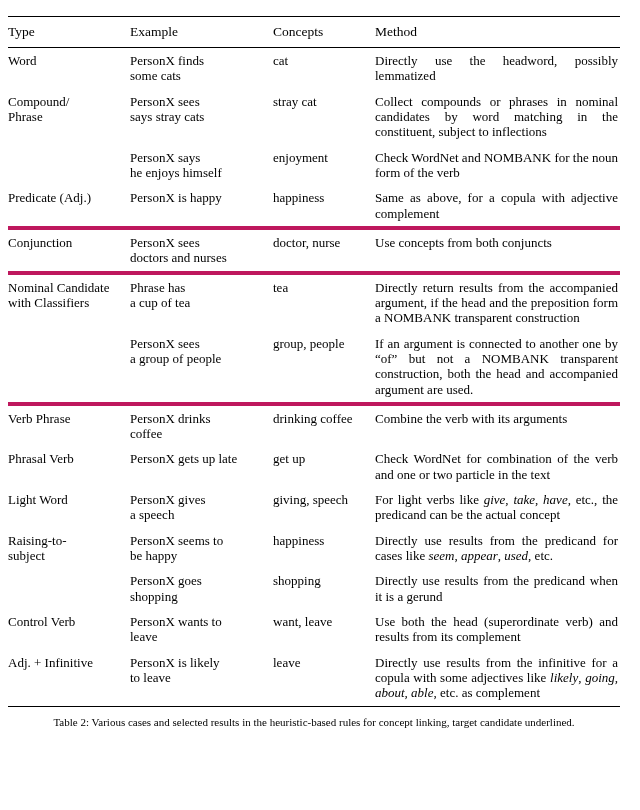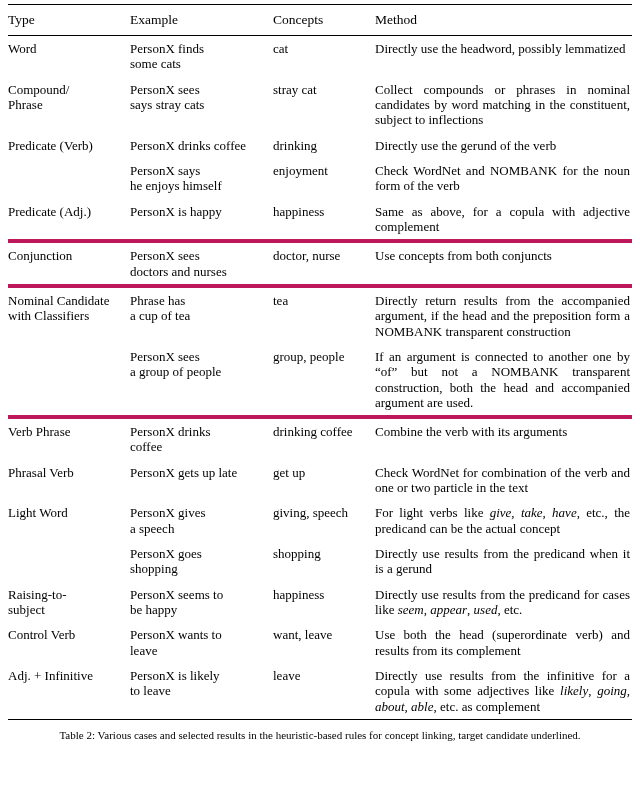--- a/index.html
+++ b/index.html
@@ -1,21 +1,21 @@
 <!DOCTYPE html>
 <html><head>
 <meta charset="utf-8">
 <style>
   html, body { margin: 0; padding: 0; background: #ffffff; }
   body {
     width: 640px; height: 810px; overflow: hidden;
     font-family: "Liberation Serif", serif;
     color: #000;
   }
-  .page { padding: 4px 8px 0 8px; box-sizing: border-box; }
+  .page { padding: 4px 20px 0 8px; box-sizing: border-box; margin-top: 12px; }
   table.paper-table {
     width: 100%;
     border-collapse: collapse;
     table-layout: fixed;
     border-top: 1.6px solid #000;
     border-bottom: 1.6px solid #000;
     font-size: 13px;
     line-height: 1.18;
   }
   col.c-type { width: 122px; }
@@ -75,26 +75,20 @@
         </tr>
         <tr>
           <td class="col-type">Compound/
 Phrase</td>
           <td class="col-example"><span>PersonX sees
 </span><span class="u">says stray cats</span></td>
           <td class="col-concepts">stray cat</td>
           <td class="col-method"><span>Collect compounds or phrases in nominal candidates by word matching in the constituent, subject to inflections</span></td>
         </tr>
         <tr>
-          <td class="col-type">Predicate (Verb)</td>
-          <td class="col-example"><span class="u">PersonX drinks coffee</span></td>
-          <td class="col-concepts">drinking</td>
-          <td class="col-method"><span>Directly use the gerund of the verb</span></td>
-        </tr>
-        <tr>
           <td class="col-type"></td>
           <td class="col-example"><span>PersonX says
 </span><span class="u">he enjoys himself</span></td>
           <td class="col-concepts">enjoyment</td>
           <td class="col-method"><span>Check WordNet and NOMBANK for the noun form of the verb</span></td>
         </tr>
         <tr class="group-end">
           <td class="col-type">Predicate (Adj.)</td>
           <td class="col-example"><span class="u">PersonX is happy</span></td>
           <td class="col-concepts">happiness</td>
@@ -135,33 +129,33 @@
           <td class="col-method"><span>Check WordNet for combination of the verb and one or two particle in the text</span></td>
         </tr>
         <tr>
           <td class="col-type">Light Word</td>
           <td class="col-example"><span class="u">PersonX gives
 a speech</span></td>
           <td class="col-concepts">giving, speech</td>
           <td class="col-method"><span>For light verbs like </span><span class="i">give</span><span>, </span><span class="i">take</span><span>, </span><span class="i">have</span><span>, etc., the predicand can be the actual concept</span></td>
         </tr>
         <tr>
-          <td class="col-type"></td>
-          <td class="col-example"><span class="u">PersonX goes
-shopping</span></td>
-          <td class="col-concepts">shopping</td>
-          <td class="col-method"><span>Directly use results from the predicand when it is a gerund</span></td>
-        </tr>
-        <tr>
           <td class="col-type">Raising-to-
 subject</td>
           <td class="col-example"><span class="u">PersonX seems to
 be happy</span></td>
           <td class="col-concepts">happiness</td>
           <td class="col-method"><span>Directly use results from the predicand for cases like </span><span class="i">seem</span><span>, </span><span class="i">appear</span><span>, </span><span class="i">used</span><span>, etc.</span></td>
+        </tr>
+        <tr>
+          <td class="col-type"></td>
+          <td class="col-example"><span class="u">PersonX goes
+shopping</span></td>
+          <td class="col-concepts">shopping</td>
+          <td class="col-method"><span>Directly use results from the predicand when it is a gerund</span></td>
         </tr>
         <tr>
           <td class="col-type">Control Verb</td>
           <td class="col-example"><span class="u">PersonX wants to
 leave</span></td>
           <td class="col-concepts">want, leave</td>
           <td class="col-method"><span>Use both the head (superordinate verb) and results from its complement</span></td>
         </tr>
         <tr>
           <td class="col-type">Adj. + Infinitive</td>

